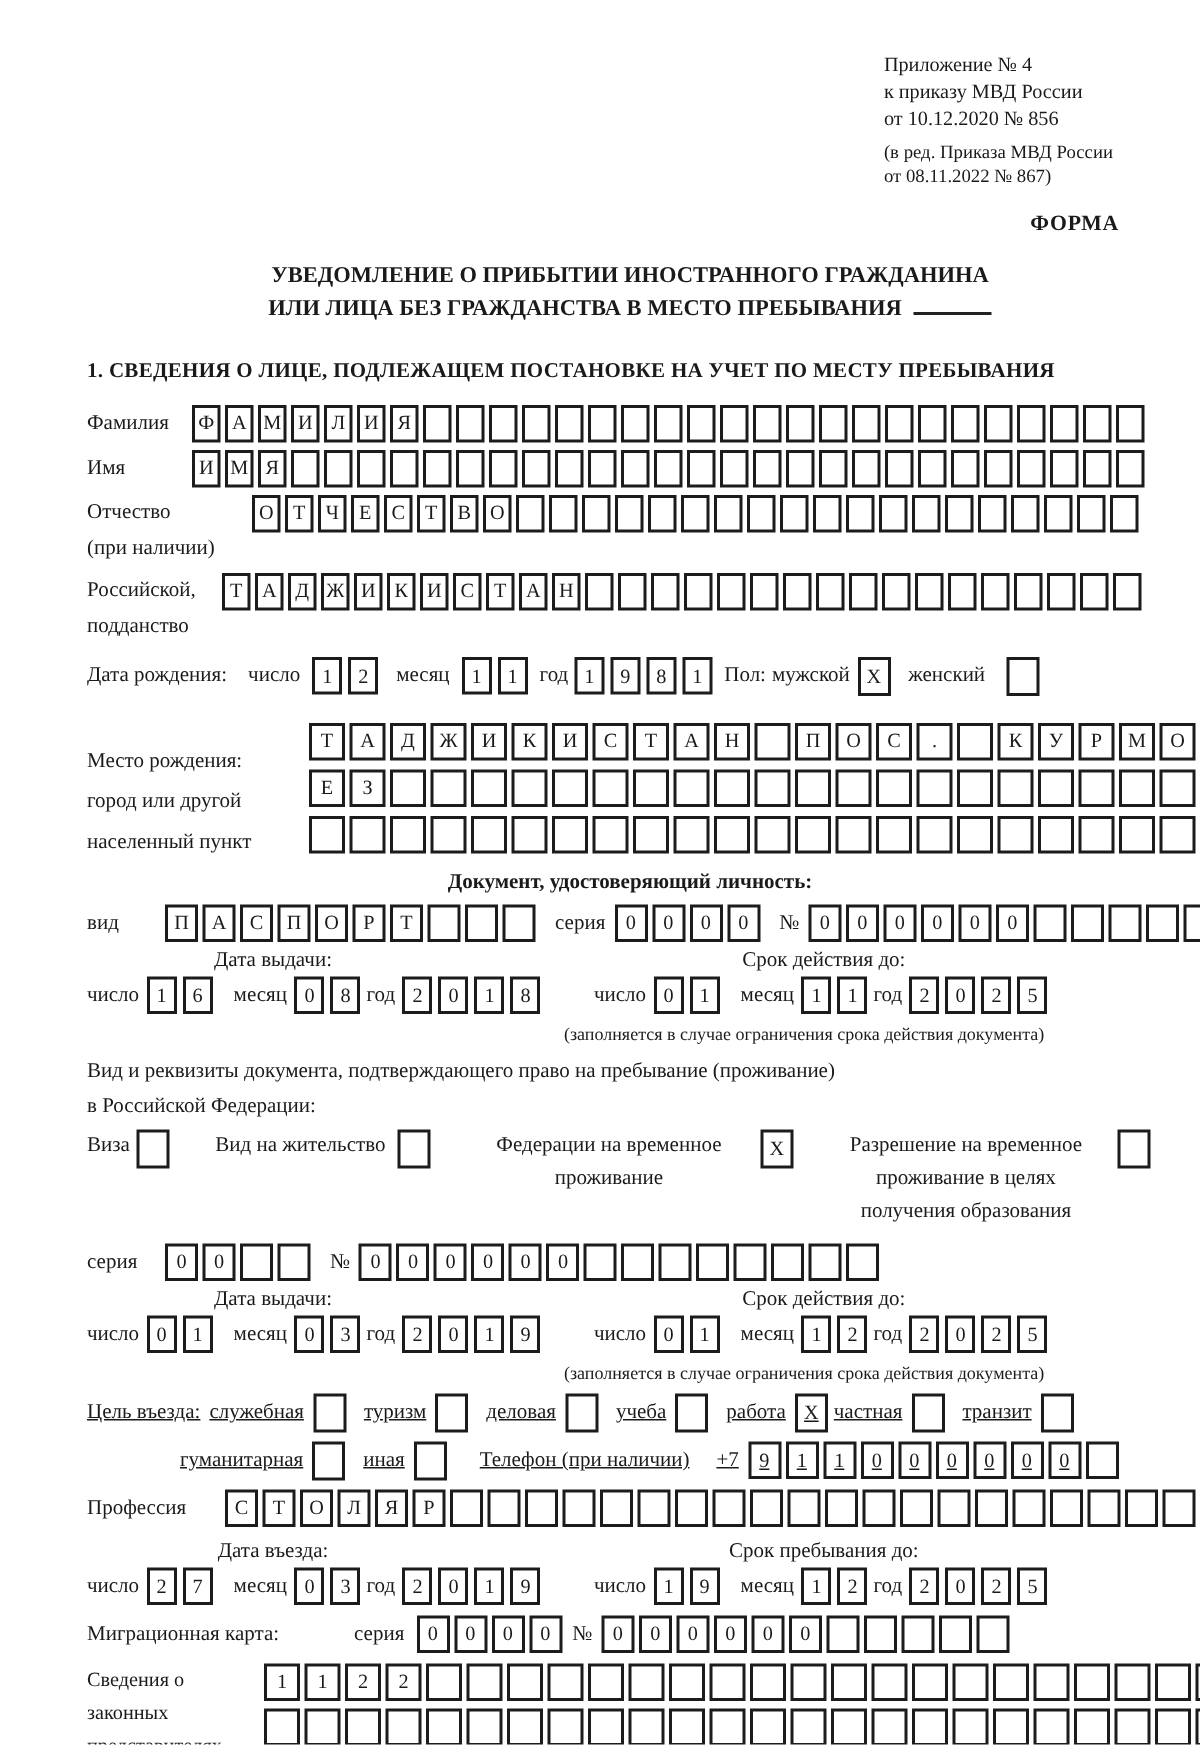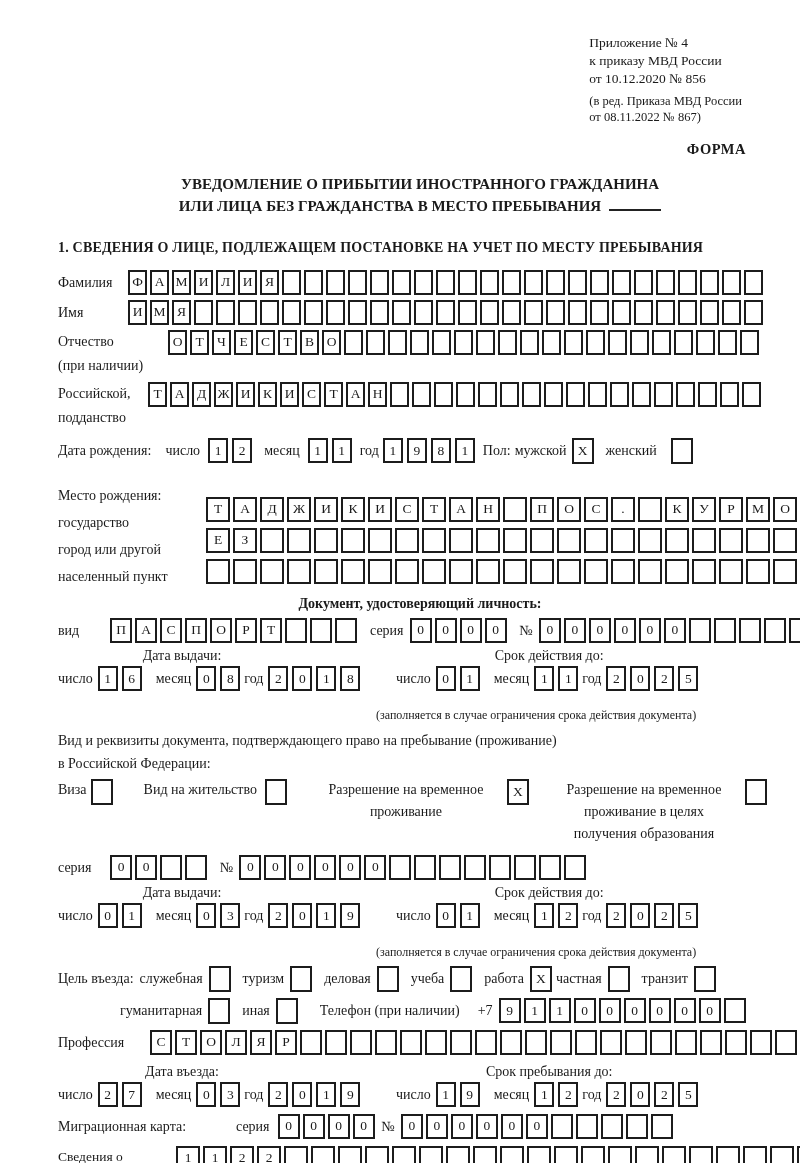--- a/index.html
+++ b/index.html
@@ -44,31 +44,31 @@
 
   .doc-head { text-align: center; font-weight: bold; margin: 6px 0 6px 0; }
 
   .dates-row { display: flex; margin-top: 2px; }
   .dg { }
   .dg-left { width: 338px; flex: none; }
   .dg-head { text-align: center; white-space: nowrap; margin-bottom: 2px; }
   .dg-line { display: flex; align-items: center; }
   .dg-line .t { line-height: 26px; margin-right: 5px; white-space: nowrap; }
   .dg-line .t2 { margin-left: 10px; }
-  .dg-note { font-size: 12px; white-space: nowrap; margin-top: 16px; width: max-content; margin-left: -20px; }
+  .dg-note { font-size: 12px; white-space: nowrap; margin-top: 5px; width: max-content; margin-left: -20px; }
 
   .intro { line-height: 1.65; margin-top: 6px; }
   .opts { display: flex; align-items: flex-start; margin-top: 4px; margin-bottom: 10px; }
   .opt { display: flex; align-items: flex-start; margin-right: 14px; }
   .opt .ol { line-height: 22px; }
   .opt .center { text-align: center; }
   .opt .chk { margin-left: 8px; margin-top: 0; }
   .opt-narrow { max-width: 186px; }
 
-  .purpose-row { display: flex; align-items: center; margin-bottom: 6px; }
+  .purpose-row { display: flex; align-items: center; margin-bottom: 6px; text-decoration: underline; }
   .purpose-row .t { line-height: 26px; white-space: nowrap; margin-right: 6px; }
   .purpose-row .chk { margin-right: 12px; }
 
   .rep-block { display: flex; margin-top: 6px; }
   .rep-labels { width: 118px; flex: none; line-height: 22px; font-size: 13.5px; }
   .rep-cells .cells { margin-bottom: 5px; }
 </style>
 </head>
 <body>
 
@@ -260,21 +260,20 @@
     </span>
   <span class="t" style="margin-left:12px;">женский</span>
   <span class="cells chk" style="margin-left:14px;">
       <span class="cell"></span>
     </span>
 </div>
 
 <div class="mb-block">
   <div class="mb-labels">
     <div>Место рождения:</div>
-    <div>государство</div>
     <div>город или другой</div>
     <div>населенный пункт</div>
   </div>
   <div class="mb-cells">
     <div class="cells cells-wide">
         <span class="cell">Т</span>
         <span class="cell">А</span>
         <span class="cell">Д</span>
         <span class="cell">Ж</span>
         <span class="cell">И</span>
@@ -446,21 +445,21 @@
         <span class="cell"></span>
       </span>
   </div>
   <div class="opt" style="margin-left:17px;">
     <span class="ol">Вид на жительство</span>
     <span class="cells chk">
         <span class="cell"></span>
       </span>
   </div>
   <div class="opt" style="margin-left:12px;">
-    <span class="ol center opt-narrow">Разрешение на временное проживание</span>
+    <span class="ol center opt-narrow">Федерации на временное проживание</span>
     <span class="cells chk">
         <span class="cell">X</span>
       </span>
   </div>
   <div class="opt" style="margin-left:8px; margin-right:0;">
     <span class="ol center opt-narrow">Разрешение на временное проживание в целях получения образования</span>
     <span class="cells chk">
         <span class="cell"></span>
       </span>
   </div>

